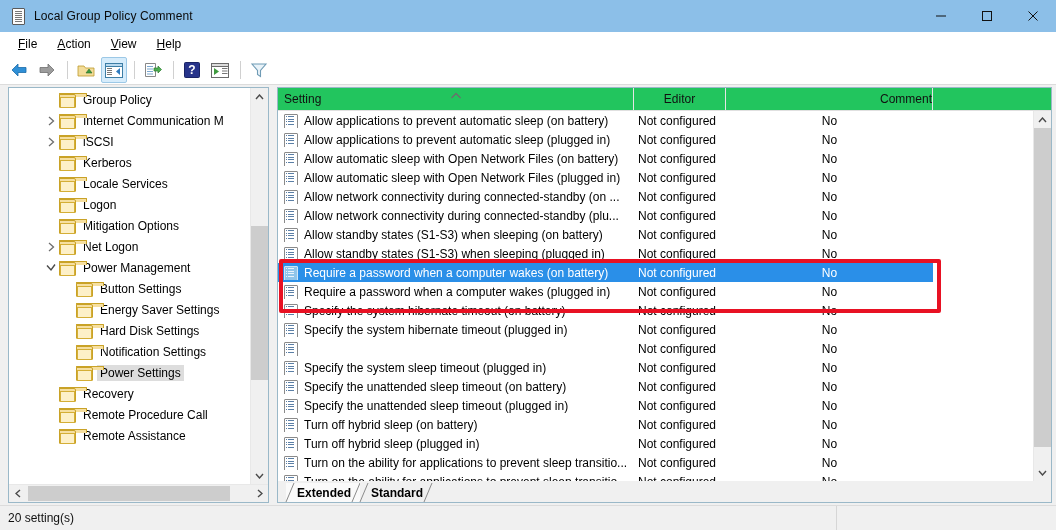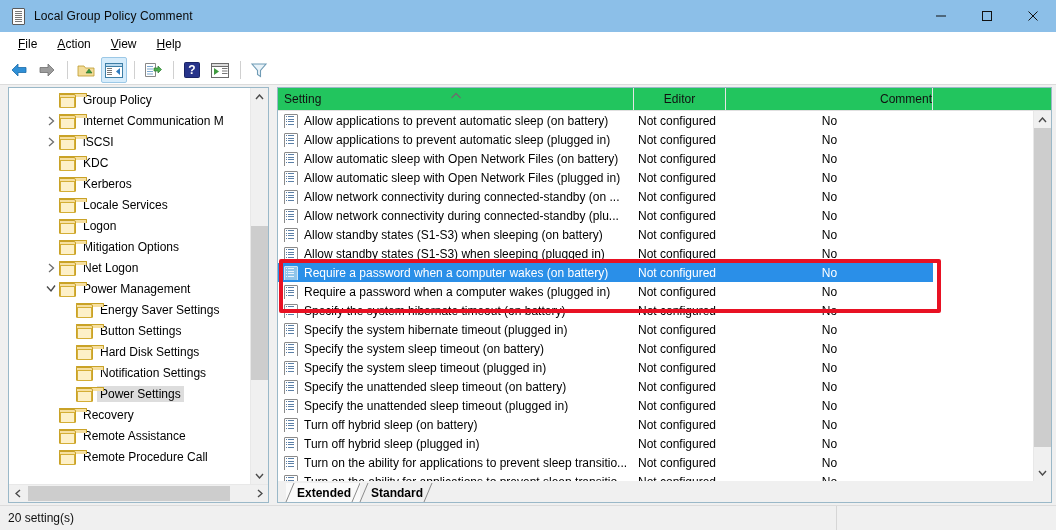--- a/index.html
+++ b/index.html
@@ -249,30 +249,20 @@
               <span class="lbl">iSCSI</span>
             </div>
             <div class="tnode">
               <span style="width: 34px; flex: 0 0 auto;"></span>
               <span class="expander"></span>
               <span class="folder">
                 <span class="tab"></span>
                 <span class="back"></span>
                 <span class="front"></span>
               </span>
-              <span class="lbl">KDC</span>
-            </div>
-            <div class="tnode">
-              <span style="width: 34px; flex: 0 0 auto;"></span>
-              <span class="expander"></span>
-              <span class="folder">
-                <span class="tab"></span>
-                <span class="back"></span>
-                <span class="front"></span>
-              </span>
               <span class="lbl">Kerberos</span>
             </div>
             <div class="tnode">
               <span style="width: 34px; flex: 0 0 auto;"></span>
               <span class="expander"></span>
               <span class="folder">
                 <span class="tab"></span>
                 <span class="back"></span>
                 <span class="front"></span>
               </span>
@@ -327,31 +317,31 @@
               <span class="lbl">Power Management</span>
             </div>
             <div class="tnode">
               <span style="width: 51px; flex: 0 0 auto;"></span>
               <span class="expander"></span>
               <span class="folder">
                 <span class="tab"></span>
                 <span class="back"></span>
                 <span class="front"></span>
               </span>
+              <span class="lbl">Button Settings</span>
+            </div>
+            <div class="tnode">
+              <span style="width: 51px; flex: 0 0 auto;"></span>
+              <span class="expander"></span>
+              <span class="folder">
+                <span class="tab"></span>
+                <span class="back"></span>
+                <span class="front"></span>
+              </span>
               <span class="lbl">Energy Saver Settings</span>
-            </div>
-            <div class="tnode">
-              <span style="width: 51px; flex: 0 0 auto;"></span>
-              <span class="expander"></span>
-              <span class="folder">
-                <span class="tab"></span>
-                <span class="back"></span>
-                <span class="front"></span>
-              </span>
-              <span class="lbl">Button Settings</span>
             </div>
             <div class="tnode">
               <span style="width: 51px; flex: 0 0 auto;"></span>
               <span class="expander"></span>
               <span class="folder">
                 <span class="tab"></span>
                 <span class="back"></span>
                 <span class="front"></span>
               </span>
               <span class="lbl">Hard Disk Settings</span>
@@ -387,31 +377,31 @@
               <span class="lbl">Recovery</span>
             </div>
             <div class="tnode">
               <span style="width: 34px; flex: 0 0 auto;"></span>
               <span class="expander"></span>
               <span class="folder">
                 <span class="tab"></span>
                 <span class="back"></span>
                 <span class="front"></span>
               </span>
+              <span class="lbl">Remote Procedure Call</span>
+            </div>
+            <div class="tnode">
+              <span style="width: 34px; flex: 0 0 auto;"></span>
+              <span class="expander"></span>
+              <span class="folder">
+                <span class="tab"></span>
+                <span class="back"></span>
+                <span class="front"></span>
+              </span>
               <span class="lbl">Remote Assistance</span>
-            </div>
-            <div class="tnode">
-              <span style="width: 34px; flex: 0 0 auto;"></span>
-              <span class="expander"></span>
-              <span class="folder">
-                <span class="tab"></span>
-                <span class="back"></span>
-                <span class="front"></span>
-              </span>
-              <span class="lbl">Remote Procedure Call</span>
             </div>
           </div>
         <div class="vsb">
           <div class="arrow">
             <svg width="9" height="6" viewBox="0 0 9 6">
                 <path d="M1 5 L4.5 1 L8 5" fill="none" stroke="#4a4a4a" stroke-width="1.4"></path>
               </svg>
           </div>
           <div class="thumb" style="top:138px;height:154px;"></div>
           <div class="arrow bot">
@@ -679,21 +669,20 @@
                   <span class="bg"></span>
                   <span class="dt" style="top:2.5px"></span>
                   <span class="ln" style="top:2.5px"></span>
                   <span class="dt" style="top:5px"></span>
                   <span class="ln" style="top:5px"></span>
                   <span class="dt" style="top:7.5px"></span>
                   <span class="ln" style="top:7.5px"></span>
                   <span class="dt" style="top:10px"></span>
                   <span class="ln" style="top:10px"></span>
                 </span>
-                <span class="setting-text">Specify the system sleep timeout (on battery)</span>
               </div>
               <div class="cell-state">Not configured</div>
               <div class="cell-comment">No</div>
             </div>
             <div class="lv-row">
               <div class="cell-setting">
                 <span class="pol-icon">
                   <span class="bg"></span>
                   <span class="dt" style="top:2.5px"></span>
                   <span class="ln" style="top:2.5px"></span>

